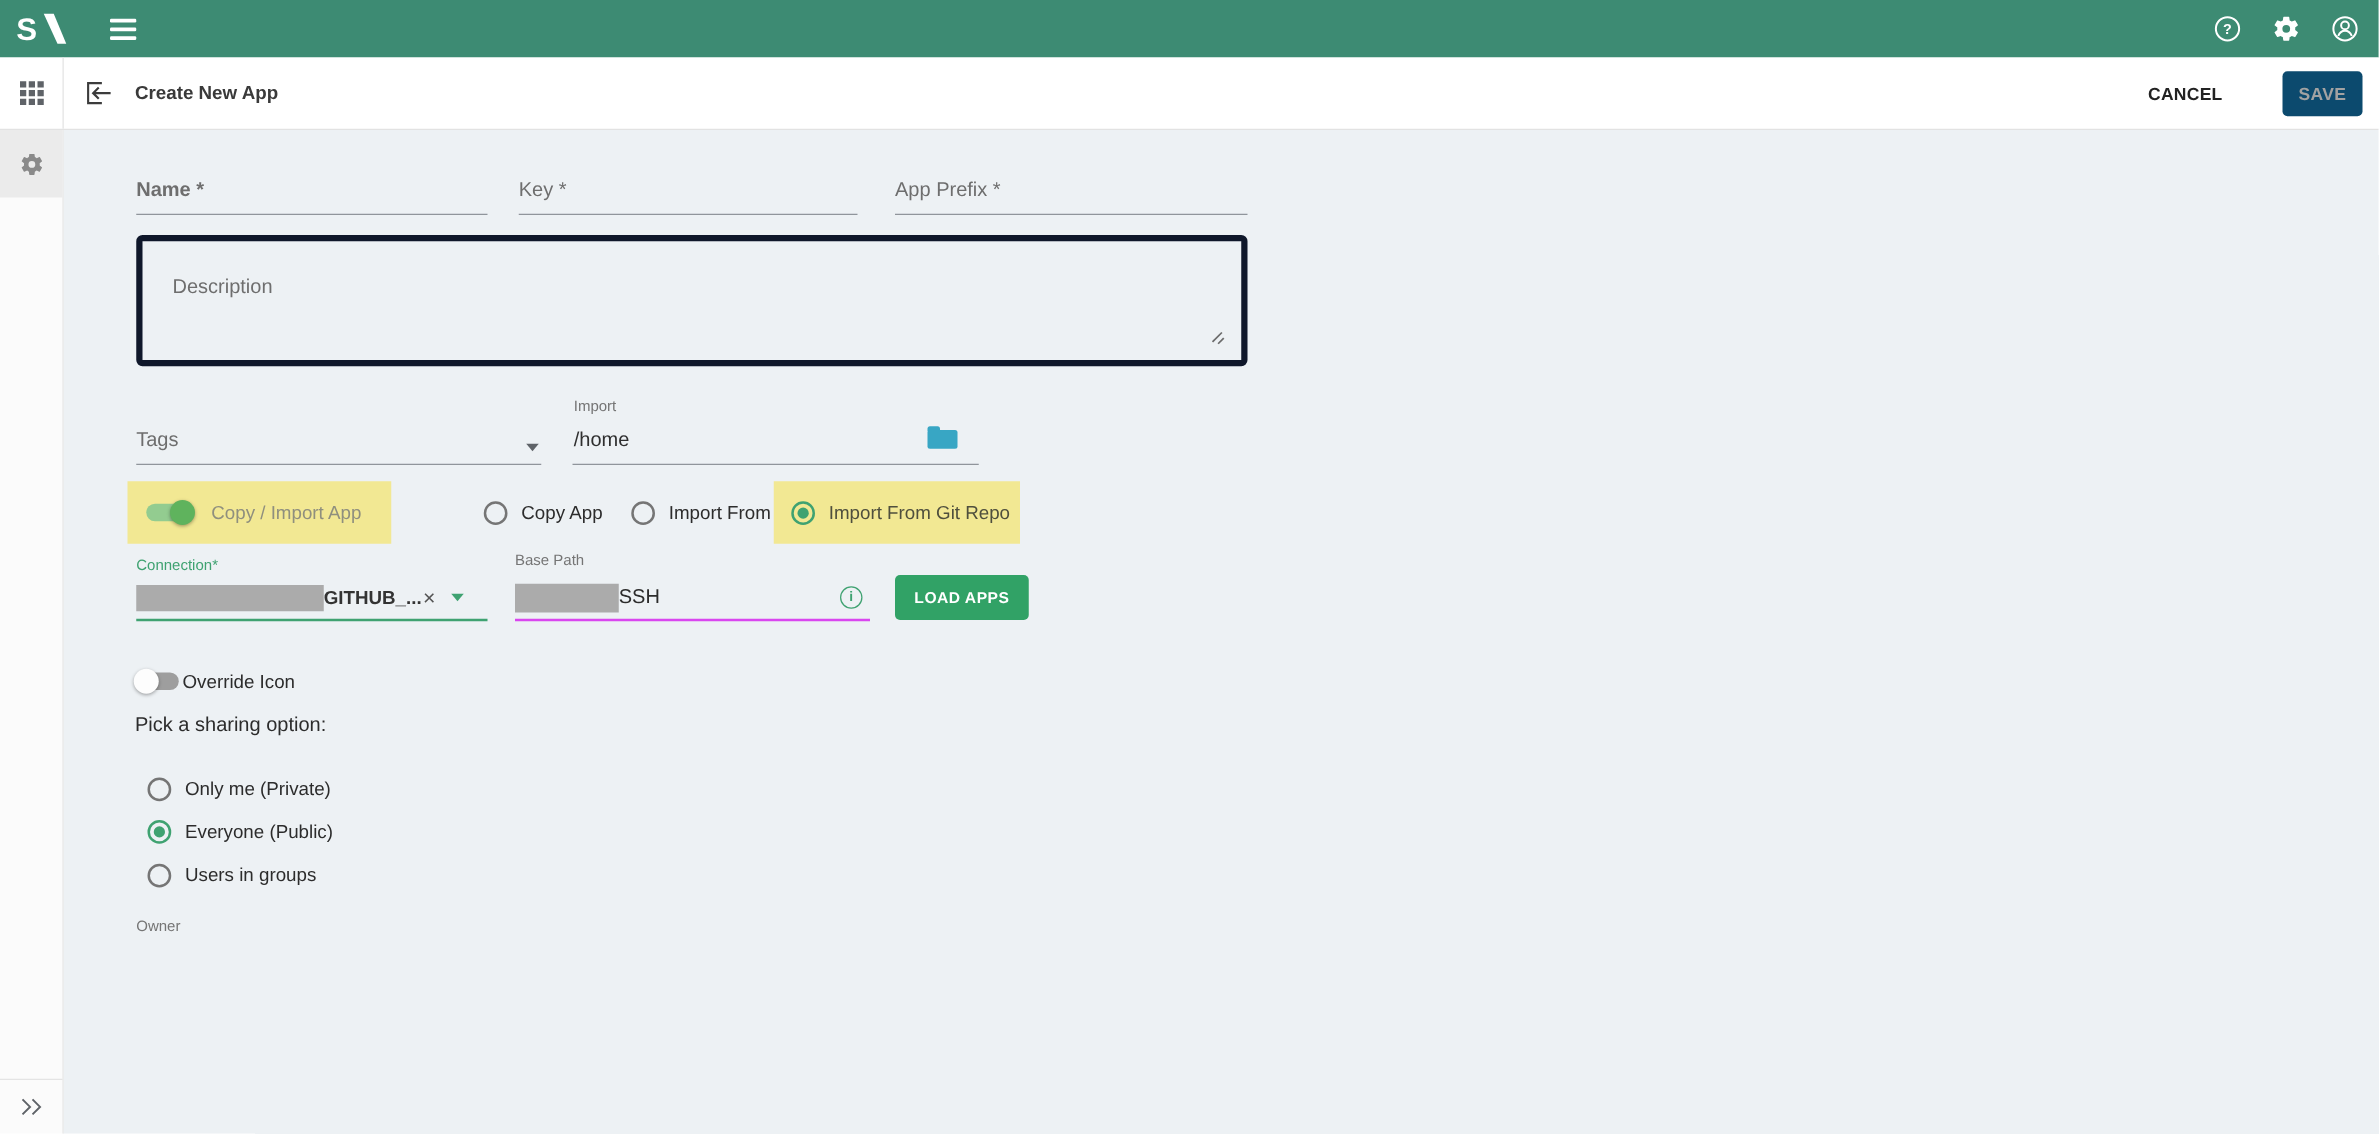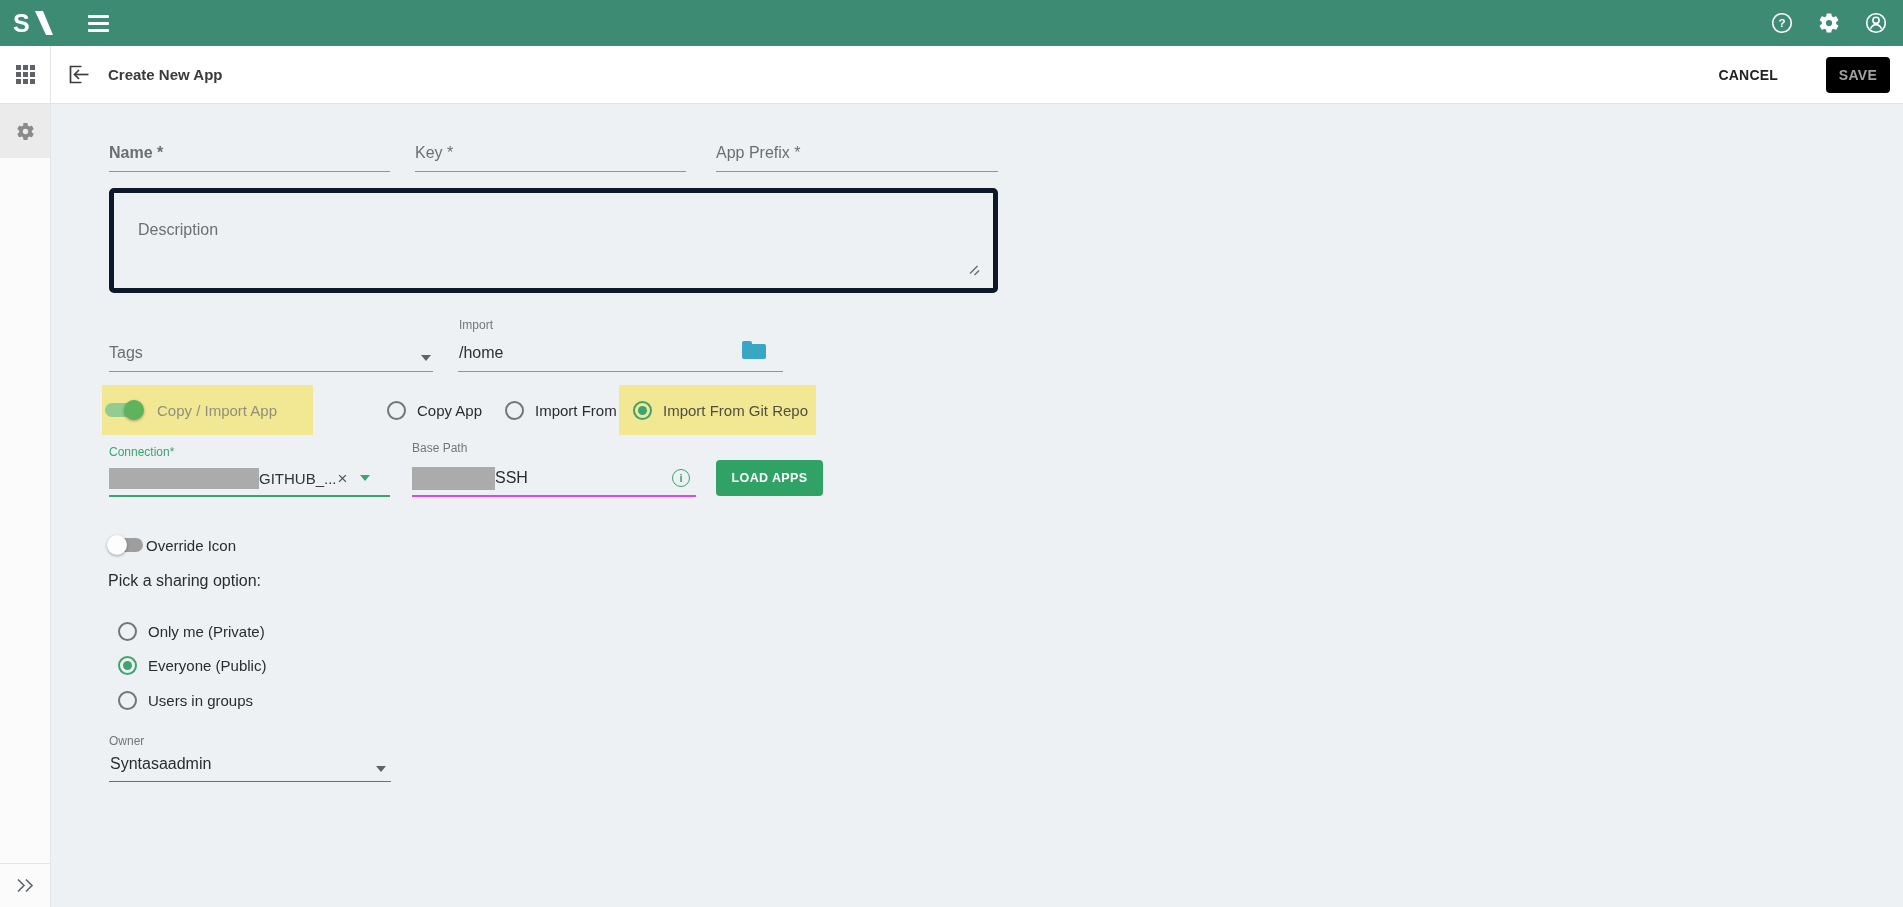--- a/index.html
+++ b/index.html
@@ -22,21 +22,21 @@
   .toolbar-left { width:51px; height:100%; border-right:1px solid #e4e4e4;
     display:flex; align-items:center; justify-content:center; flex:none; }
   .grid-icon { display:grid; grid-template-columns:repeat(3,5px); gap:2px; cursor:pointer; }
   .grid-icon i { width:5px; height:5px; background:#5f6368; display:block; }
   .back-btn { margin-left:15px; cursor:pointer; display:flex; }
   .page-title { margin-left:17px; font-size:15px; font-weight:700; color:#3a3a3a; }
   .toolbar-spacer { flex:1; }
   .cancel-btn { font-size:14px; font-weight:700; color:#222; letter-spacing:.2px;
     margin-right:48px; cursor:pointer; background:none; border:none;
     font-family:inherit; }
-  .save-btn { width:64px; height:36px; background:#000000; color:#a2a2a2;
+  .save-btn { width:64px; height:36px; background:#0c4a6e; color:#a2a2a2;
     border:none; border-radius:4px; font-size:14px; font-weight:700;
     letter-spacing:.3px; margin-right:13px; font-family:inherit; }
 
   
   .body-row { display:flex; height:803px; }
   .sidebar { width:51px; flex:none; background:#fbfbfb; border-right:1px solid #e4e4e4;
     position:relative; }
   .sidebar-item-settings { height:54px; background:#ebebeb;
     display:flex; align-items:center; justify-content:center; cursor:pointer; }
   .sidebar-expand { position:absolute; bottom:0; left:0; width:100%; height:44px;
@@ -80,21 +80,21 @@
     align-items:center; }
   .toggle-wrap { position:relative; width:37px; height:20px; cursor:pointer; flex:none; }
   .toggle-track { position:absolute; left:0; top:3px; width:34px; height:14px; border-radius:7px; }
   .toggle-knob { position:absolute; top:0; width:20px; height:20px; border-radius:50%;
     box-shadow:0 1px 3px rgba(0,0,0,.35); }
   .toggle-on .toggle-track { background:#93cc90; }
   .toggle-on .toggle-knob { right:-2px; background:#5fb35d; }
   .toggle-off .toggle-track { background:#9e9e9e; }
   .toggle-off .toggle-knob { left:-2px; background:#fdfdfd; }
 
-  .copy-import-item { left:51px; width:211px; padding-left:3px; }
+  .copy-import-item { left:51px; width:211px; padding-left:15px; }
   .copy-import-item .lbl { margin-left:15px; font-size:15px; color:#8f8f7e; }
 
   .radio { width:19px; height:19px; border:2px solid #757575; border-radius:50%;
     flex:none; cursor:pointer; position:relative; }
   .radio.checked { border-color:var(--accent-green,#3fa271); }
   .radio.checked::after { content:""; position:absolute; left:50%; top:50%;
     width:9px; height:9px; margin:-4.5px 0 0 -4.5px; border-radius:50%;
     background:var(--accent-green,#3fa271); }
   .opt-label { margin-left:11px; font-size:15px; color:#2c2c2c; cursor:pointer; }
   .copy-app-item { left:336px; }
@@ -102,21 +102,21 @@
   .import-git-item { left:568px; width:197px; padding-left:14px; }
   .import-git-item .opt-label { color:#4f4f3d; }
 
   
   .connection-label { left:58px; top:341px; color:var(--accent-green,#3fa271); }
   .connection-field { position:absolute; left:58px; top:357px; width:281px; height:36px;
     border-bottom:2px solid var(--accent-green,#3fa271); display:flex;
     align-items:center; cursor:pointer; }
   .redacted { background:#ababab; flex:none; }
   .conn-redacted { width:150px; height:21px; }
-  .conn-value { font-size:15px; color:#333; white-space:nowrap; }
+  .conn-value { font-size:15px; color:#333; white-space:nowrap;font-weight:bold; }
   .clear-x { font-size:17px; color:#555; margin-left:1px; cursor:pointer; line-height:1; }
   .conn-caret { position:relative; margin-left:13px; border-top-color:var(--accent-green,#3fa271); }
 
   .basepath-label { left:361px; top:337px; }
   .basepath-field { position:absolute; left:361px; top:357px; width:284px; height:36px;
     border-bottom:2px solid #d946ef; display:flex; align-items:center; cursor:text; }
   .bp-redacted { width:83px; height:23px; }
   .bp-value { font-size:16px; color:#2c2c2c; }
   .info-icon { position:absolute; right:6px; top:8px; width:18px; height:18px;
     border:1.6px solid var(--accent-green,#3fa271); border-radius:50%;
@@ -309,19 +309,15 @@
     <div class="share-opt share-opt-1">
       <span class="radio checked"></span>
       <span class="opt-label">Everyone (Public)</span>
     </div>
     <div class="share-opt share-opt-2">
       <span class="radio"></span>
       <span class="opt-label">Users in groups</span>
     </div>
 
     <span class="small-label owner-label">Owner</span>
-    <div class="owner-field">
-      <span class="value">Syntasaadmin</span>
-      <span class="caret"></span>
-    </div>
 
   </div>
 </div>
 
 </body></html>

